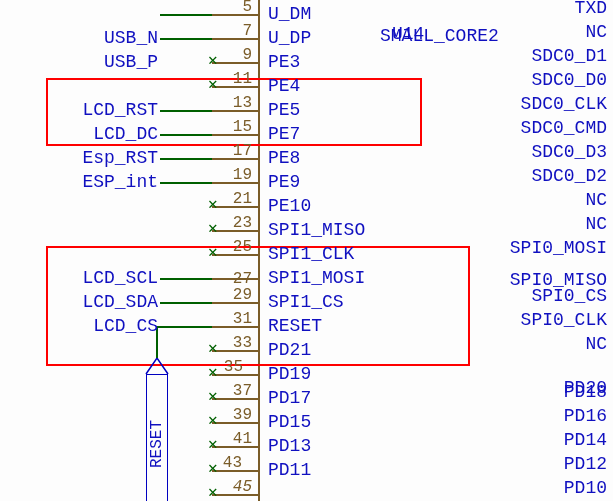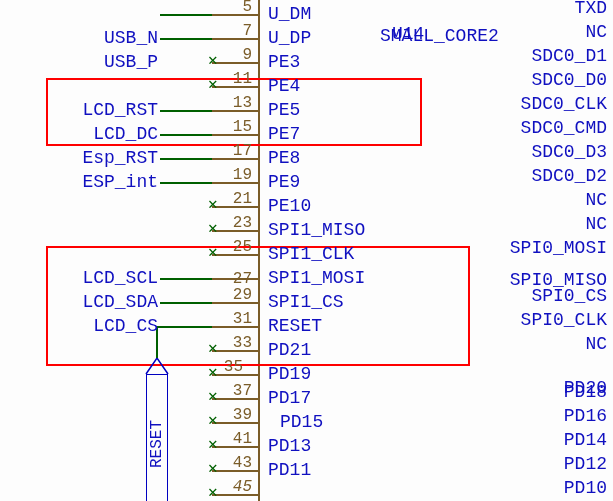--- a/index.html
+++ b/index.html
@@ -130,26 +130,26 @@
     <div class="pin-num" style="left: 226px; top: 334px; width: 26px;">33</div>
     <div class="label" style="left: 268px; top: 340px;">PD21</div>
     <div class="body-line" style="left: 212px; top: 374px; width: 46px; height: 2px;"></div>
     <div class="pin-num" style="left: 217px; top: 358px; width: 26px;">35</div>
     <div class="label" style="left: 268px; top: 364px;">PD19</div>
     <div class="body-line" style="left: 212px; top: 398px; width: 46px; height: 2px;"></div>
     <div class="pin-num" style="left: 226px; top: 382px; width: 26px;">37</div>
     <div class="label" style="left: 268px; top: 388px;">PD17</div>
     <div class="body-line" style="left: 212px; top: 422px; width: 46px; height: 2px;"></div>
     <div class="pin-num" style="left: 226px; top: 406px; width: 26px;">39</div>
-    <div class="label" style="left: 268px; top: 412px; margin-left: 12px;">PD15</div>
+    <div class="label" style="left: 268px; top: 412px;">PD15</div>
     <div class="body-line" style="left: 212px; top: 446px; width: 46px; height: 2px;"></div>
     <div class="pin-num" style="left: 226px; top: 430px; width: 26px;">41</div>
     <div class="label" style="left: 268px; top: 436px;">PD13</div>
     <div class="body-line" style="left: 212px; top: 470px; width: 46px; height: 2px;"></div>
-    <div class="pin-num" style="left: 226px; top: 454px; width: 26px;">43</div>
+    <div class="pin-num" style="left: 216px; top: 454px; width: 26px;">43</div>
     <div class="label" style="left: 268px; top: 460px;">PD11</div>
     <div class="body-line" style="left: 212px; top: 494px; width: 46px; height: 2px;"></div>
     <div class="pin-num" style="left: 226px; top: 478px; width: 26px; font-style: italic;">45</div>
     <div class="x-mark" style="left: 208px; top: 56px;">✕</div>
     <div class="x-mark" style="left: 208px; top: 80px;">✕</div>
     <div class="x-mark" style="left: 208px; top: 200px;">✕</div>
     <div class="x-mark" style="left: 208px; top: 224px;">✕</div>
     <div class="x-mark" style="left: 208px; top: 248px;">✕</div>
     <div class="x-mark" style="left: 208px; top: 344px;">✕</div>
     <div class="x-mark" style="left: 208px; top: 368px;">✕</div>

